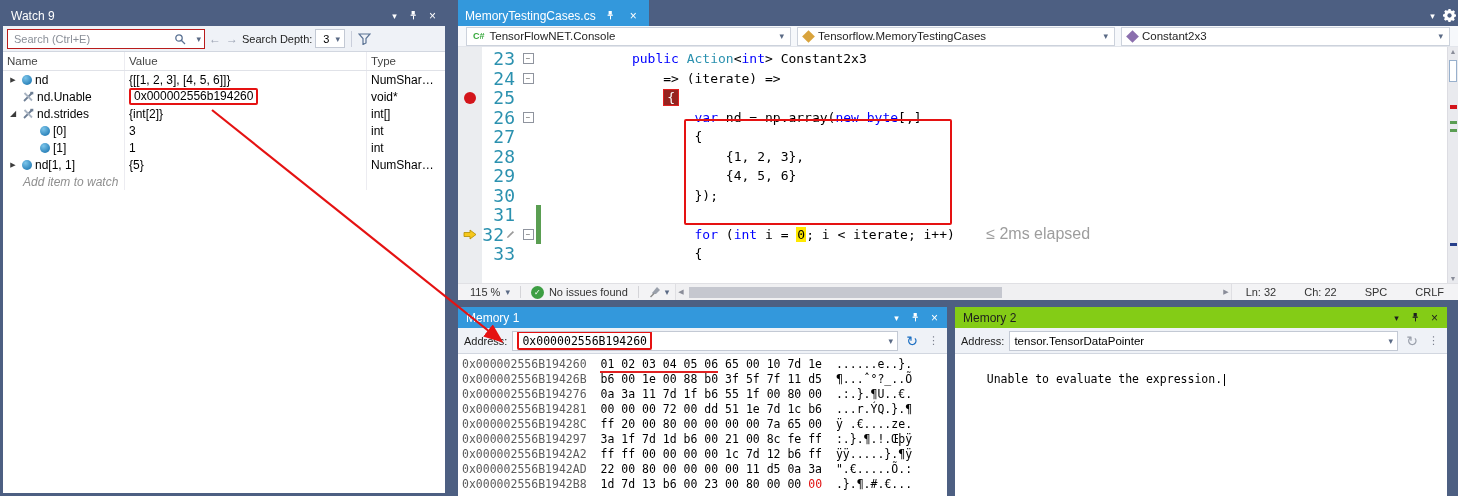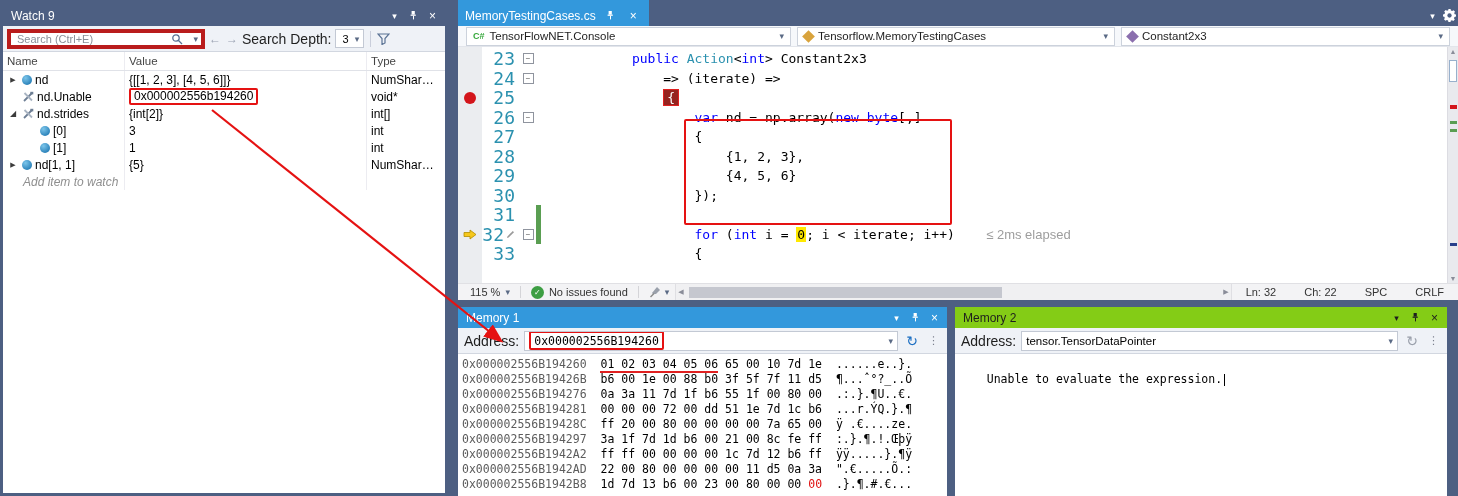--- a/index.html
+++ b/index.html
@@ -11,26 +11,26 @@
   .tb-ico{width:17px;height:16px;display:flex;align-items:center;justify-content:center;font-size:12px;cursor:pointer}
   .chv{font-size:9px;color:inherit}
   .ico{display:inline-flex;align-items:center;justify-content:center}
   .vsep{width:1px;height:16px;background:#c9cedb;margin:0 3px}
   .sep{width:1px;height:12px;background:#d4d4d8;margin:0 4px}
 
   
   #watch{left:3px;top:5px;width:442px;height:488px;background:#fff}
   #watch .titlebar{background:#4d5f82}
   .watch-toolbar{height:26px;background:#eff2f7;border-bottom:1px solid #d2d7e0;display:flex;align-items:center;gap:3px;padding:0 4px;flex:0 0 auto}
-  .searchbox{width:198px;height:20px;background:#fff;border:4px solid #b91c1c;display:flex;align-items:center;padding:0 3px 0 6px;gap:10px}
+  .searchbox{width:198px;height:20px;background:#fff;border:1px solid #b91c1c;display:flex;align-items:center;padding:0 3px 0 6px;gap:10px}
   .searchbox input{border:none;outline:none;flex:1;font-size:11px;font-family:"Liberation Sans",sans-serif;color:#333;min-width:0}
   .searchbox input::placeholder{color:#8a8f98}
   .searchbox .chv{color:#5a6a85}
   .navarr{color:#9aa2b2;font-size:12px;width:14px;text-align:center;cursor:pointer}
-  .lbl{font-size:14px;color:#1e1e1e;white-space:nowrap}
+  .lbl{font-size:11px;color:#1e1e1e;white-space:nowrap}
   .depth{height:19px;background:#fff;border:1px solid #c3c9d4;display:flex;align-items:center;gap:6px;padding:0 4px 0 7px;font-size:11px;cursor:pointer}
   .depth .chv{color:#5a6a85}
   .watch-grid{flex:1;display:flex;flex-direction:column;background:#fff;overflow:hidden;font-size:12px}
   .whead{display:flex;height:19px;border-bottom:1px solid #e0e2e8;color:#444;font-size:11.5px;flex:0 0 auto}
   .whead .wc{display:flex;align-items:center}
   .wc{padding:0 4px;border-right:1px solid #ececf1;overflow:hidden;white-space:nowrap}
   .wc.name{width:122px;flex:0 0 122px;display:flex;align-items:center;gap:3px}
   .wc.val{width:242px;flex:0 0 242px}
   .wc.typ{flex:1;border-right:none}
   .wrow{display:flex;height:17px;align-items:stretch}
@@ -58,21 +58,21 @@
   .cl.lens-row{height:16px}
   .gut{width:24px;flex:0 0 24px;display:flex;align-items:center;justify-content:center;height:100%}
   .bpdot{width:12px;height:12px;border-radius:50%;background:#d3151b;display:inline-block}
   .lnum{width:36px;flex:0 0 36px;text-align:center;color:#2b91af;font-family:"DejaVu Sans Mono",monospace;font-size:18px;padding-right:3px;display:flex;justify-content:flex-end;align-items:center;gap:2px}
   .foldcol{width:20px;flex:0 0 20px;display:flex;align-items:center;justify-content:center}
   .foldbox{width:11px;height:11px;border:1px solid #8f949e;background:#fff;font-size:8px;line-height:9px;text-align:center;color:#555;cursor:pointer}
   .cbar{position:absolute;left:78px;top:0;bottom:0;width:5px;background:#5a9e52}
   .txt{white-space:pre;font-family:"DejaVu Sans Mono",monospace;font-size:13px;color:#000}
   .pl{color:#000}.kw{color:#0000ff}.ty{color:#2b91af}
   .lens{font-family:"Liberation Sans",sans-serif;font-size:10px;color:#7a7a7a}
-  .tip{font-family:"Liberation Sans",sans-serif;font-size:13px;color:#9d9d9d}
+  .tip{font-family:"Liberation Sans",sans-serif;font-size:16px;color:#9d9d9d}
   .hl{background:#ffe900;padding:0 1px}
   .bp{background:#96231f;color:#fff;border:1px solid #e02020;padding:0 3px}
   .code-redbox{position:absolute;left:226px;top:72px;width:268px;height:106px;border:2px solid #e51212;border-radius:2px}
   .vscroll{position:absolute;right:0;top:0;bottom:0;width:11px;background:#e9eaee;border-left:1px solid #dcdce2}
   .vscroll .sarr{position:absolute;left:0;width:10px;text-align:center;font-size:7px;color:#8a8d99}
   .vthumb{position:absolute;left:1px;width:8px;background:#fff;border:1px solid #98b0cc}
   .vmark{position:absolute;left:2px;width:7px;height:4px}
   .statusbar{height:17px;background:#f3f3f5;border-top:1px solid #e0e0e4;display:flex;align-items:center;font-size:11px;color:#333;flex:0 0 auto;padding-left:6px}
   .st-zoom{display:flex;align-items:center;gap:5px;padding:0 6px;cursor:pointer}
   .st-zoom .chv{color:#5a6a85}

